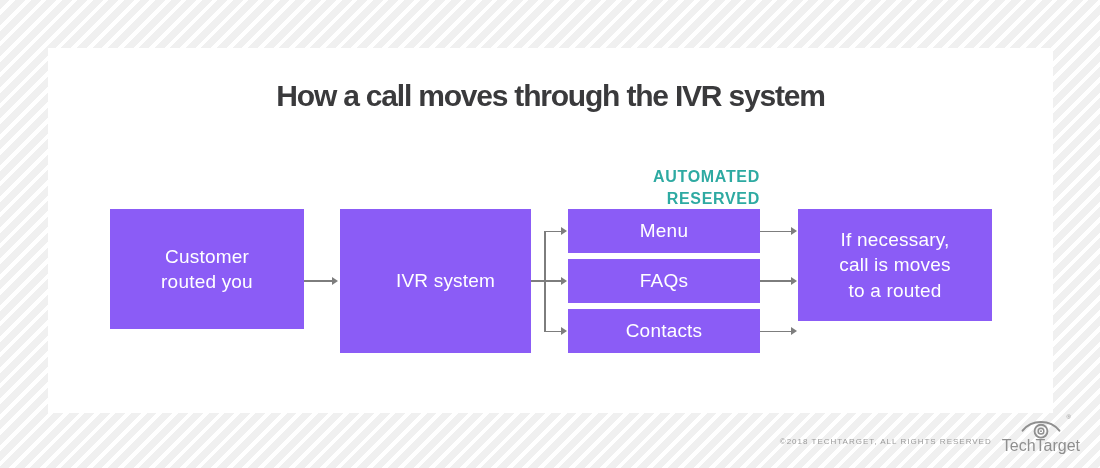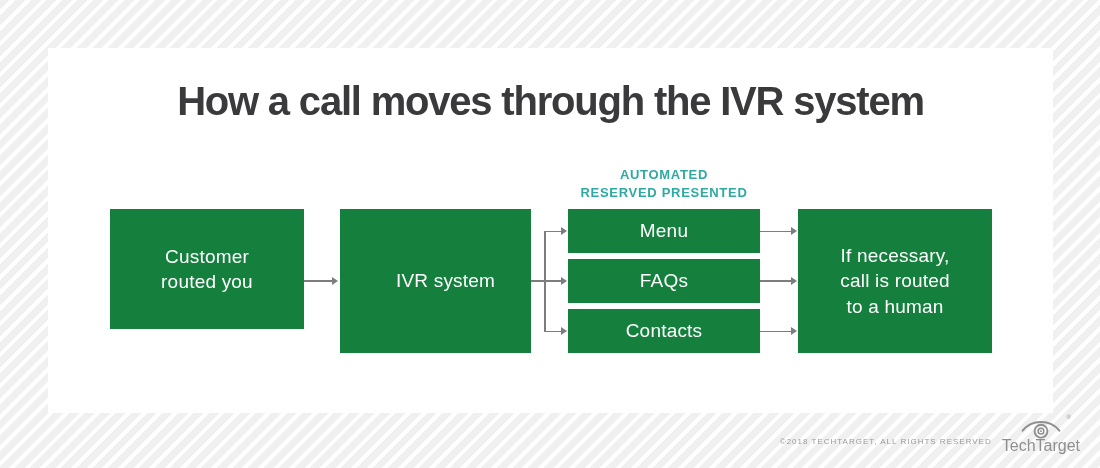--- a/index.html
+++ b/index.html
@@ -9,37 +9,37 @@
     font-family:"Liberation Sans", sans-serif;
     background:repeating-linear-gradient(135deg, #f0f0f0 0px, #f0f0f0 7px, #ffffff 7px, #ffffff 11px);
     overflow:hidden;
   }
   .card {
     position:absolute; left:48px; top:48px; width:1005px; height:365px;
     background:#ffffff;
   }
   .title {
     position:absolute; left:0; top:31px; width:100%;
-    text-align:center; font-weight:bold; font-size:40px;
+    text-align:center; font-weight:bold; font-size:30px;
     letter-spacing:-1.2px; color:#3a3a3c;
   }
   .box {
-    position:absolute; background:#15803d; color:#ffffff;
+    position:absolute; background:#8b5cf6; color:#ffffff;
     display:flex; flex-direction:column; align-items:center; justify-content:center;
     text-align:center; font-size:19px; line-height:1.32; letter-spacing:.2px;
   }
   .box-customer { left:62px;  top:161px; width:194px; height:120px; }
   .box-ivr      { left:292px; top:161px; width:191px; height:144px;padding-left:20px; }
   .box-menu     { left:520px; top:161px; width:192px; height:44px; }
   .box-faqs     { left:520px; top:211px; width:192px; height:44px; }
   .box-contacts { left:520px; top:261px; width:192px; height:44px; }
-  .box-human    { left:750px; top:161px; width:194px; height:144px; }
+  .box-human    { left:750px; top:161px; width:194px; height:112px; }
   .options-label {
     position:absolute; left:520px; top:118px; width:192px;
-    text-align:center; color:#2eaaa2; font-size:13px; font-weight:bold;
+    text-align:right; color:#2eaaa2; font-size:16px; font-weight:bold;
     letter-spacing:.7px; line-height:1.35;
   }
   .hline { position:absolute; height:1.5px; background:#7d7d7d; }
   .hline.arrowhead::after {
     content:""; position:absolute; right:-6px; top:50%; transform:translateY(-50%);
     width:0; height:0;
     border-left:6px solid #7d7d7d; border-top:4px solid transparent; border-bottom:4px solid transparent;
   }
   .vline { position:absolute; left:496px; top:182.5px; width:1.5px; height:101px; background:#7d7d7d; }
   .a-cust-ivr      { left:256px; top:232px;   width:28px; }
@@ -91,22 +91,22 @@
   <div class="box box-faqs">
     <div>FAQs</div>
   </div>
 
   <div class="box box-contacts">
     <div>Contacts</div>
   </div>
 
   <div class="box box-human">
     <div>If necessary,</div>
-    <div>call is routed</div>
-    <div>to a human</div>
+    <div>call is moves</div>
+    <div>to a routed</div>
   </div>
 
   <div class="hline arrowhead a-cust-ivr"></div>
   <div class="hline a-stub"></div>
   <div class="vline"></div>
   <div class="hline arrowhead a-ivr-menu"></div>
   <div class="hline arrowhead a-ivr-faqs"></div>
   <div class="hline arrowhead a-ivr-contacts"></div>
   <div class="hline arrowhead a-menu-human"></div>
   <div class="hline arrowhead a-faqs-human"></div>

